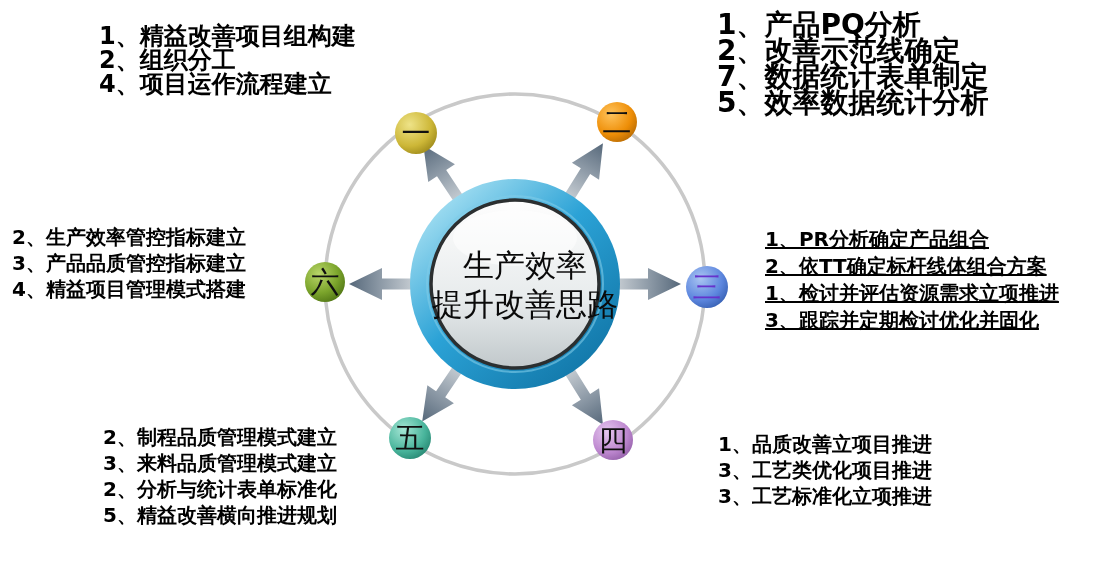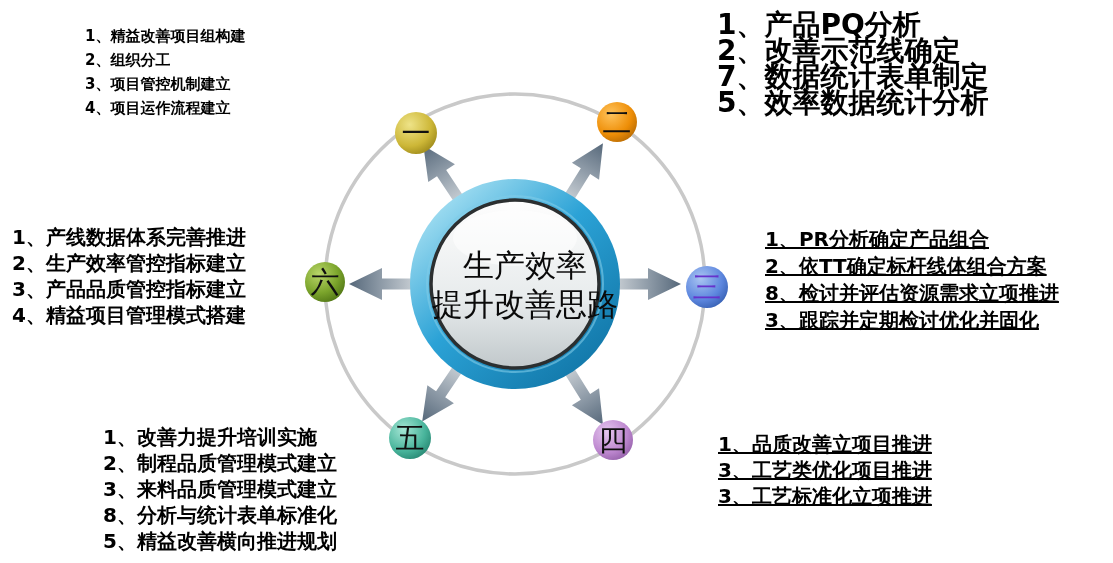--- a/index.html
+++ b/index.html
@@ -121,55 +121,52 @@
       <text class="numeral" x="613" y="450">四</text>
 
       <circle cx="410" cy="438" r="21" fill="url(#gradFive)"></circle>
       <text class="numeral" x="410" y="448">五</text>
 
       <circle cx="325" cy="282" r="20" fill="url(#gradSix)"></circle>
       <text class="numeral" x="325" y="292">六</text>
     </g>
   </svg>
 
-  <div class="list" style="left:85px; top:24px; font-size:15px; line-height:24px;">
+  <div class="list" style="left:99px; top:24px; font-size:24px; line-height:24px;">
     <div>1、精益改善项目组构建</div>
     <div>2、组织分工</div>
-    <div>3、项目管控机制建立</div>
     <div>4、项目运作流程建立</div>
   </div>
 
   <div class="list" style="left:717px; top:12px; font-size:28px; line-height:26px;">
     <div>1、产品PQ分析</div>
     <div>2、改善示范线确定</div>
     <div>7、数据统计表单制定</div>
     <div>5、效率数据统计分析</div>
   </div>
 
   <div class="list" style="left:765px; top:226px; font-size:20px; line-height:27px;text-decoration:underline;">
     <div>1、PR分析确定产品组合</div>
     <div>2、依TT确定标杆线体组合方案</div>
-    <div>8、检讨并评估资源需求立项推进</div>
+    <div>1、检讨并评估资源需求立项推进</div>
     <div>3、跟踪并定期检讨优化并固化</div>
   </div>
 
-  <div class="list" style="left:718px; top:431px; font-size:20px; line-height:26px;text-decoration:underline;">
+  <div class="list" style="left:718px; top:431px; font-size:20px; line-height:26px;">
     <div>1、品质改善立项目推进</div>
     <div>3、工艺类优化项目推进</div>
     <div>3、工艺标准化立项推进</div>
   </div>
 
   <div class="list" style="left:103px; top:424px; font-size:20px; line-height:26px;">
-    <div>1、改善力提升培训实施</div>
     <div>2、制程品质管理模式建立</div>
     <div>3、来料品质管理模式建立</div>
-    <div>8、分析与统计表单标准化</div>
+    <div>2、分析与统计表单标准化</div>
     <div>5、精益改善横向推进规划</div>
   </div>
 
   <div class="list" style="left:12px; top:224px; font-size:20px; line-height:26px;">
-    <div>1、产线数据体系完善推进</div>
     <div>2、生产效率管控指标建立</div>
     <div>3、产品品质管控指标建立</div>
     <div>4、精益项目管理模式搭建</div>
   </div>
 
 </div>
 
 </body></html>

